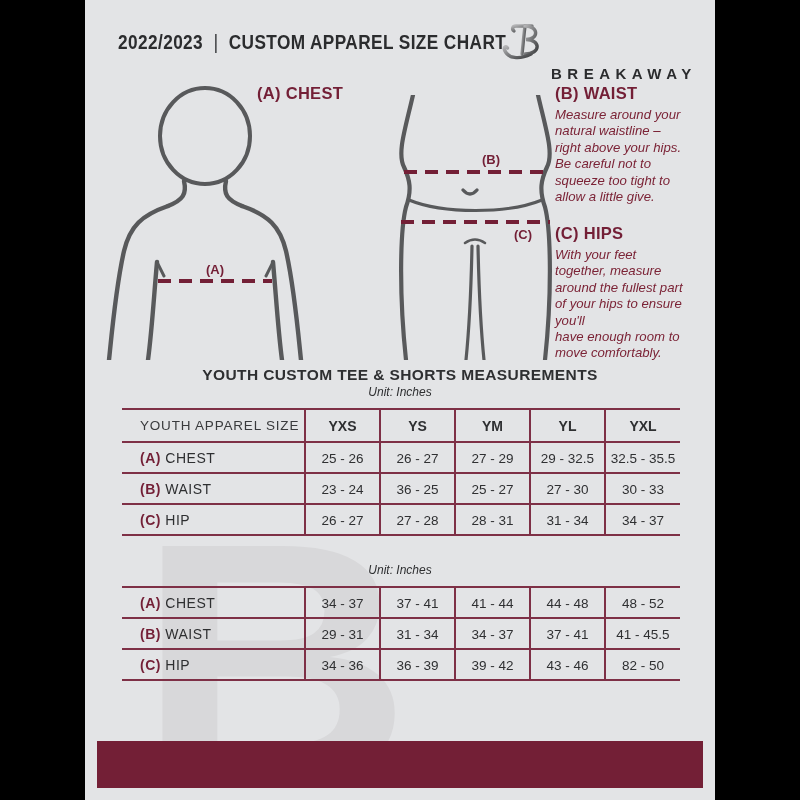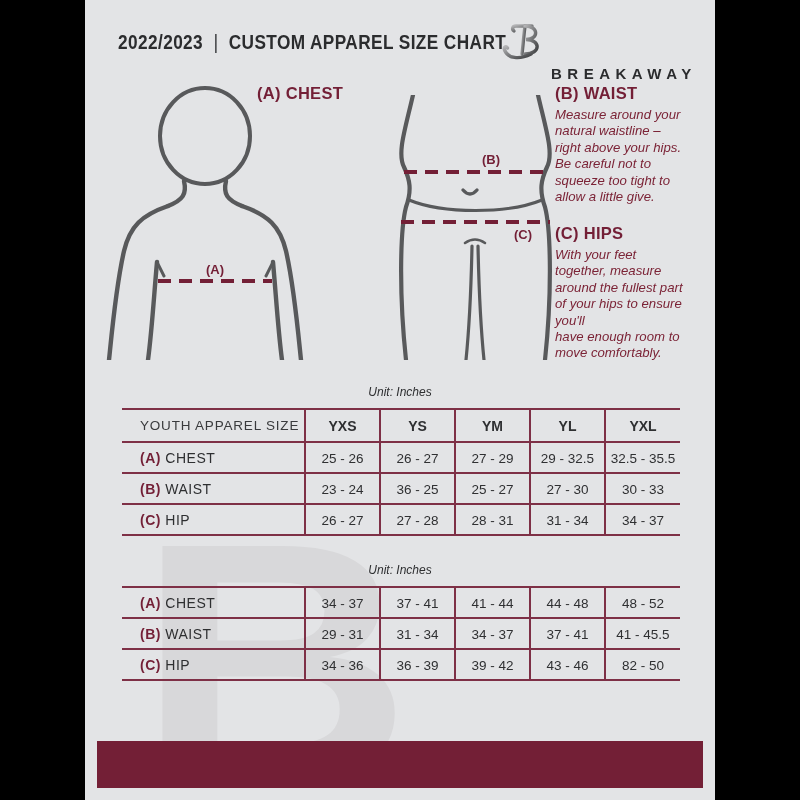--- a/index.html
+++ b/index.html
@@ -178,20 +178,21 @@
 allow a little give.</div>
     <div class="instr-heading h-hips">(C) HIPS</div>
     <div class="instr-body b-hips">With your feet
 together, measure
 around the fullest part
 of your hips to ensure
 you'll
 have enough room to
 move comfortably.</div>
 
+    <div class="section-title yt-title">YOUTH CUSTOM TEE &amp; SHORTS MEASUREMENTS</div>
     <div class="section-unit yt-unit">Unit: Inches</div>
     <table class="size-table yt-table">
       <colgroup>
           <col style="width:183px">
           <col style="width:75px">
           <col style="width:75px">
           <col style="width:75px">
           <col style="width:75px">
           <col style="width:75px">
         </colgroup>

